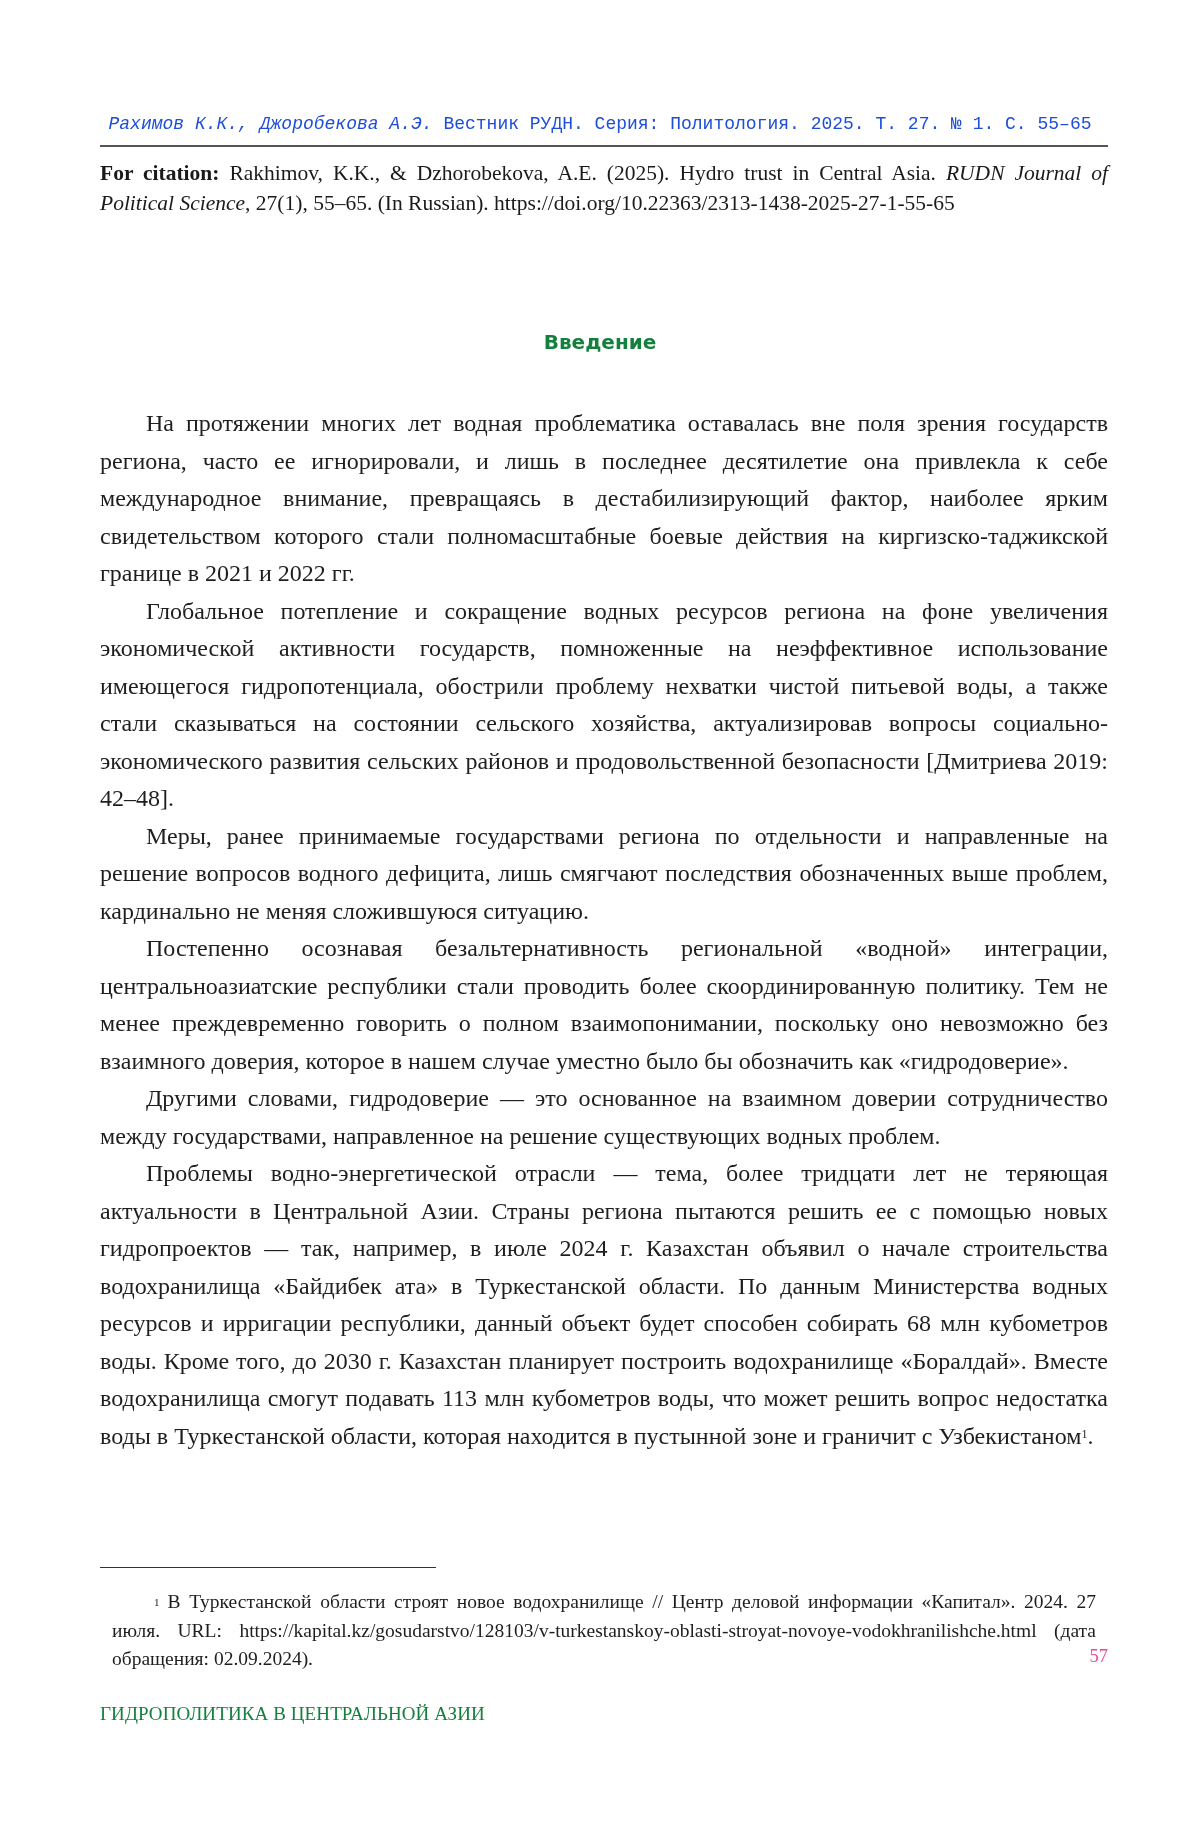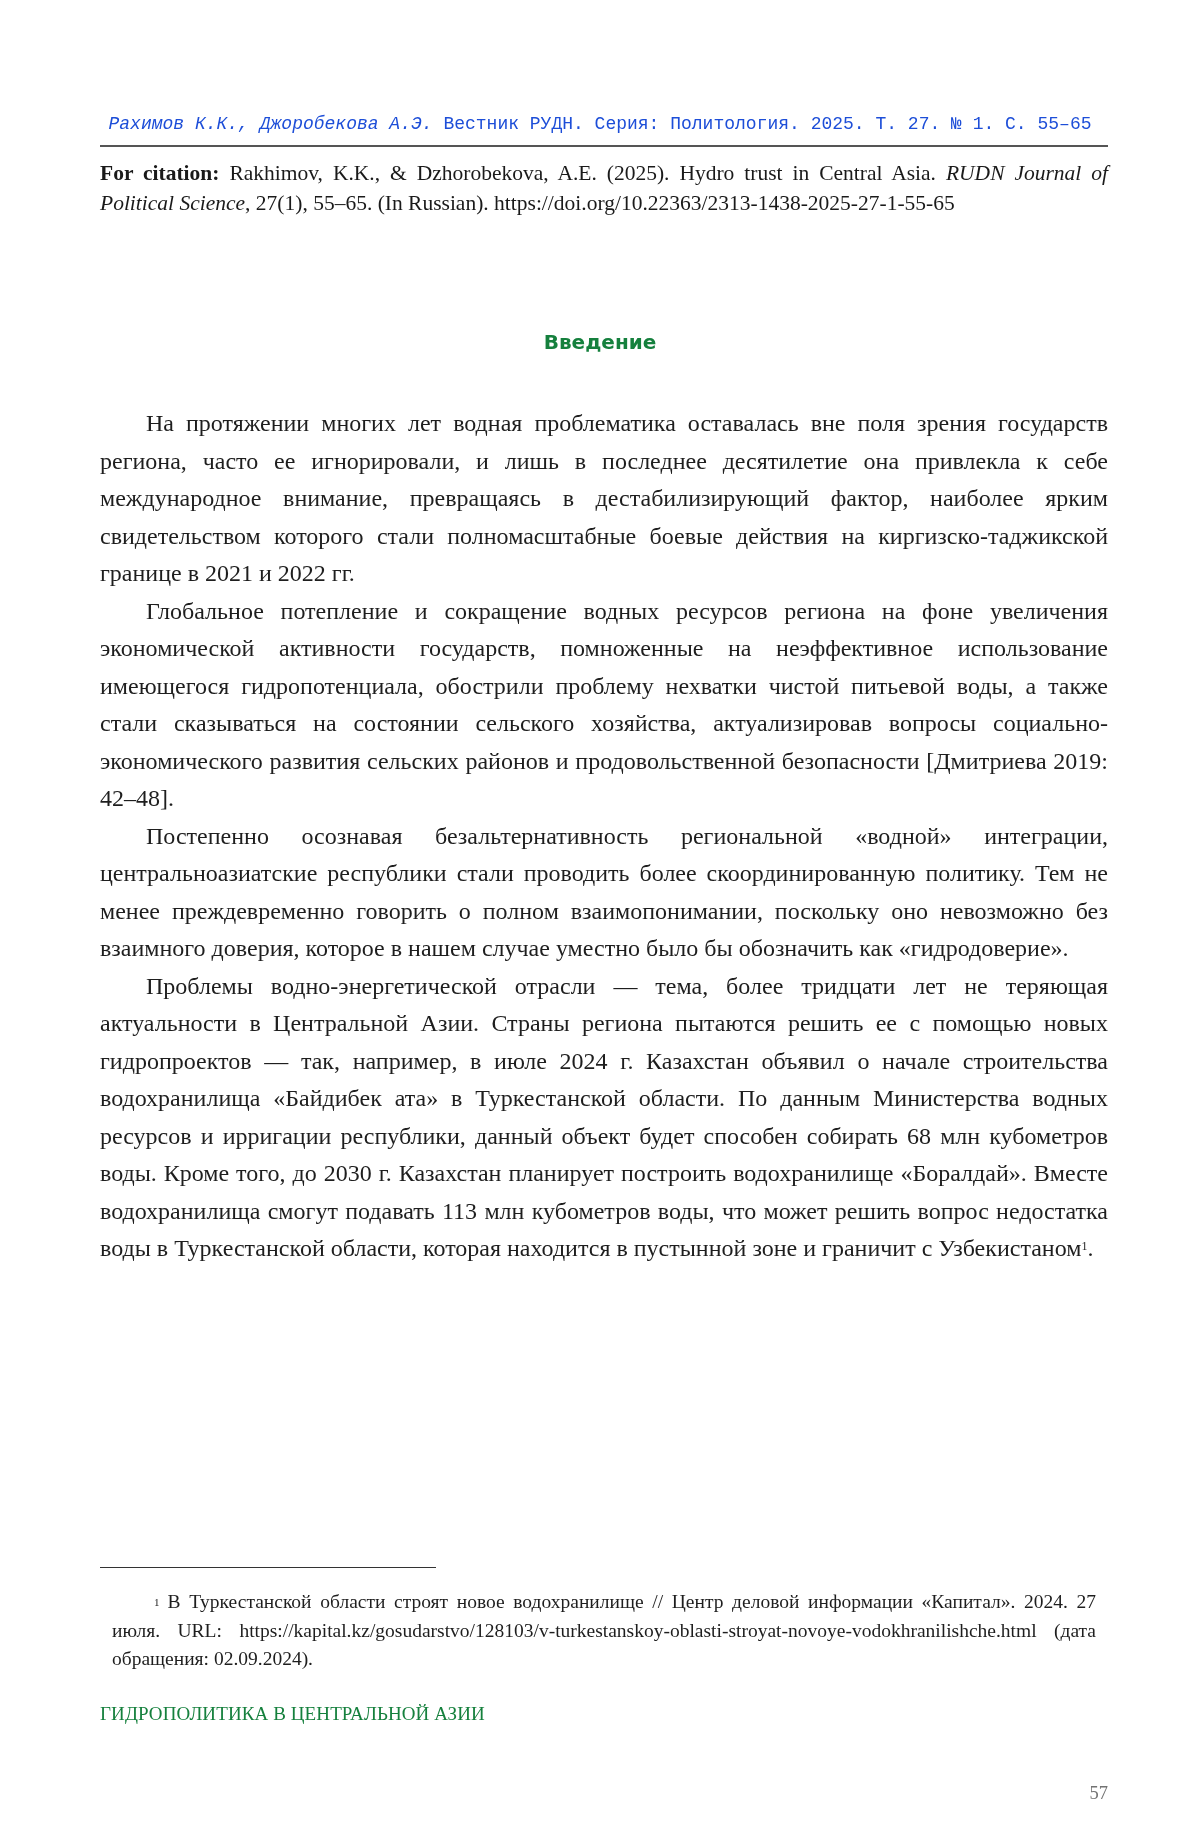--- a/index.html
+++ b/index.html
@@ -27,41 +27,43 @@
   .body-text p { margin: 0; text-indent: 46px; font-family: Liberation Serif, serif; }
   .body-text sup { font-size: 12px; vertical-align: top; position: relative; top: -2px; }
   .fn-rule { position: absolute; left: 100px; width: 336px; top: 1567px; border-top: 1.5px solid #333; }
   .footnote {
     position: absolute; left: 100px; width: 1008px; top: 1576px;
     font-size: 19.5px; line-height: 28.5px; text-align: justify; color: #1e1e1e;
   }
   .footnote p { margin: 12px; text-indent: 42px; }
   .footnote sup { font-size: 11px; vertical-align: top; margin-right: 8px; }
   .footer-left { position: absolute; left: 100px; top: 1703px; font-size: 19px; color: #15803d; letter-spacing: 0.1px; }
-  .footer-right { position: absolute; left: 1060px; width: 48px; text-align: right; top: 1783px; font-size: 18.5px; color: #737373; }
+  .footer-right { position: absolute; left: 1060px; width: 48px; text-align: right; top: 1646px; font-size: 18.5px; color: #ec4899; }
 </style>
 </head>
 <body class="serif">
 
 <div class="running-head">
   <span class="authors">Рахимов К.К., Джоробекова А.Э.</span>
   <span>Вестник РУДН. Серия: Политология. 2025. Т. 27. № 1. С. 55–65</span>
 </div>
 <div class="head-rule"></div>
 
 <div class="citation">
   <b>For citation:</b><span> Rakhimov, K.K.,  &amp; Dzhorobekova, A.E. (2025). Hydro trust in Central Asia. </span><i>RUDN Journal of Political Science</i><span>, 27(1), 55–65. (In Russian). https://doi.org/10.22363/2313-1438-2025-27-1-55-65</span>
 </div>
 
 <div class="section-title">Введение</div>
 
 <div class="body-text">
   <p>На протяжении многих лет водная проблематика оставалась вне поля зрения государств региона, часто ее игнорировали, и лишь в последнее десятилетие она привлекла к себе международное внимание, превращаясь в дестабилизирующий фактор, наиболее ярким свидетельством которого стали полномасштабные боевые действия на киргизско-таджикской границе в 2021 и 2022 гг.</p>
   <p>Глобальное потепление и сокращение водных ресурсов региона на фоне увеличения экономической активности государств, помноженные на неэффективное использование имеющегося гидропотенциала, обострили проблему нехватки чистой питьевой воды, а также стали сказываться на состоянии сельского хозяйства, актуализировав вопросы социально-экономического развития сельских районов и продовольственной безопасности [Дмитриева 2019: 42–48].</p>
+  <p>Меры, ранее принимаемые государствами региона по отдельности и направленные на решение вопросов водного дефицита, лишь смягчают последствия обозначенных выше проблем, кардинально не меняя сложившуюся ситуацию.</p>
   <p>Постепенно осознавая безальтернативность региональной «водной» интеграции, центральноазиатские республики стали проводить более скоординированную политику. Тем не менее преждевременно говорить о полном взаимопонимании, поскольку оно невозможно без взаимного доверия, которое в нашем случае уместно было бы обозначить как «гидродоверие».</p>
+  <p>Другими словами, гидродоверие — это основанное на взаимном доверии сотрудничество между государствами, направленное на решение существующих водных проблем.</p>
   <p><span>Проблемы водно-энергетической отрасли — тема, более тридцати лет не теряющая актуальности в Центральной Азии. Страны региона пытаются решить ее с помощью новых гидропроектов — так, например, в июле 2024 г. Казахстан объявил о начале строительства водохранилища «Байдибек ата» в Туркестанской области. По данным Министерства водных ресурсов и ирригации республики, данный объект будет способен собирать 68 млн кубометров воды. Кроме того, до 2030 г. Казахстан планирует построить водохранилище «Боралдай». Вместе водохранилища смогут подавать 113 млн кубометров воды, что может решить вопрос недостатка воды в Туркестанской области, которая находится в пустынной зоне и граничит с Узбекистаном</span><sup>1</sup><span>.</span></p>
 </div>
 
 <div class="fn-rule"></div>
 <div class="footnote">
   <p><sup>1</sup><span>В Туркестанской области строят новое водохранилище // Центр деловой информации «Капитал». 2024. 27 июля. URL: https://kapital.kz/gosudarstvo/128103/v-turkestanskoy-oblasti-stroyat-novoye-vodokhranilishche.html (дата обращения: 02.09.2024).</span></p>
 </div>
 
 <div class="footer-left">ГИДРОПОЛИТИКА В ЦЕНТРАЛЬНОЙ АЗИИ</div>
 <div class="footer-right">57</div>

